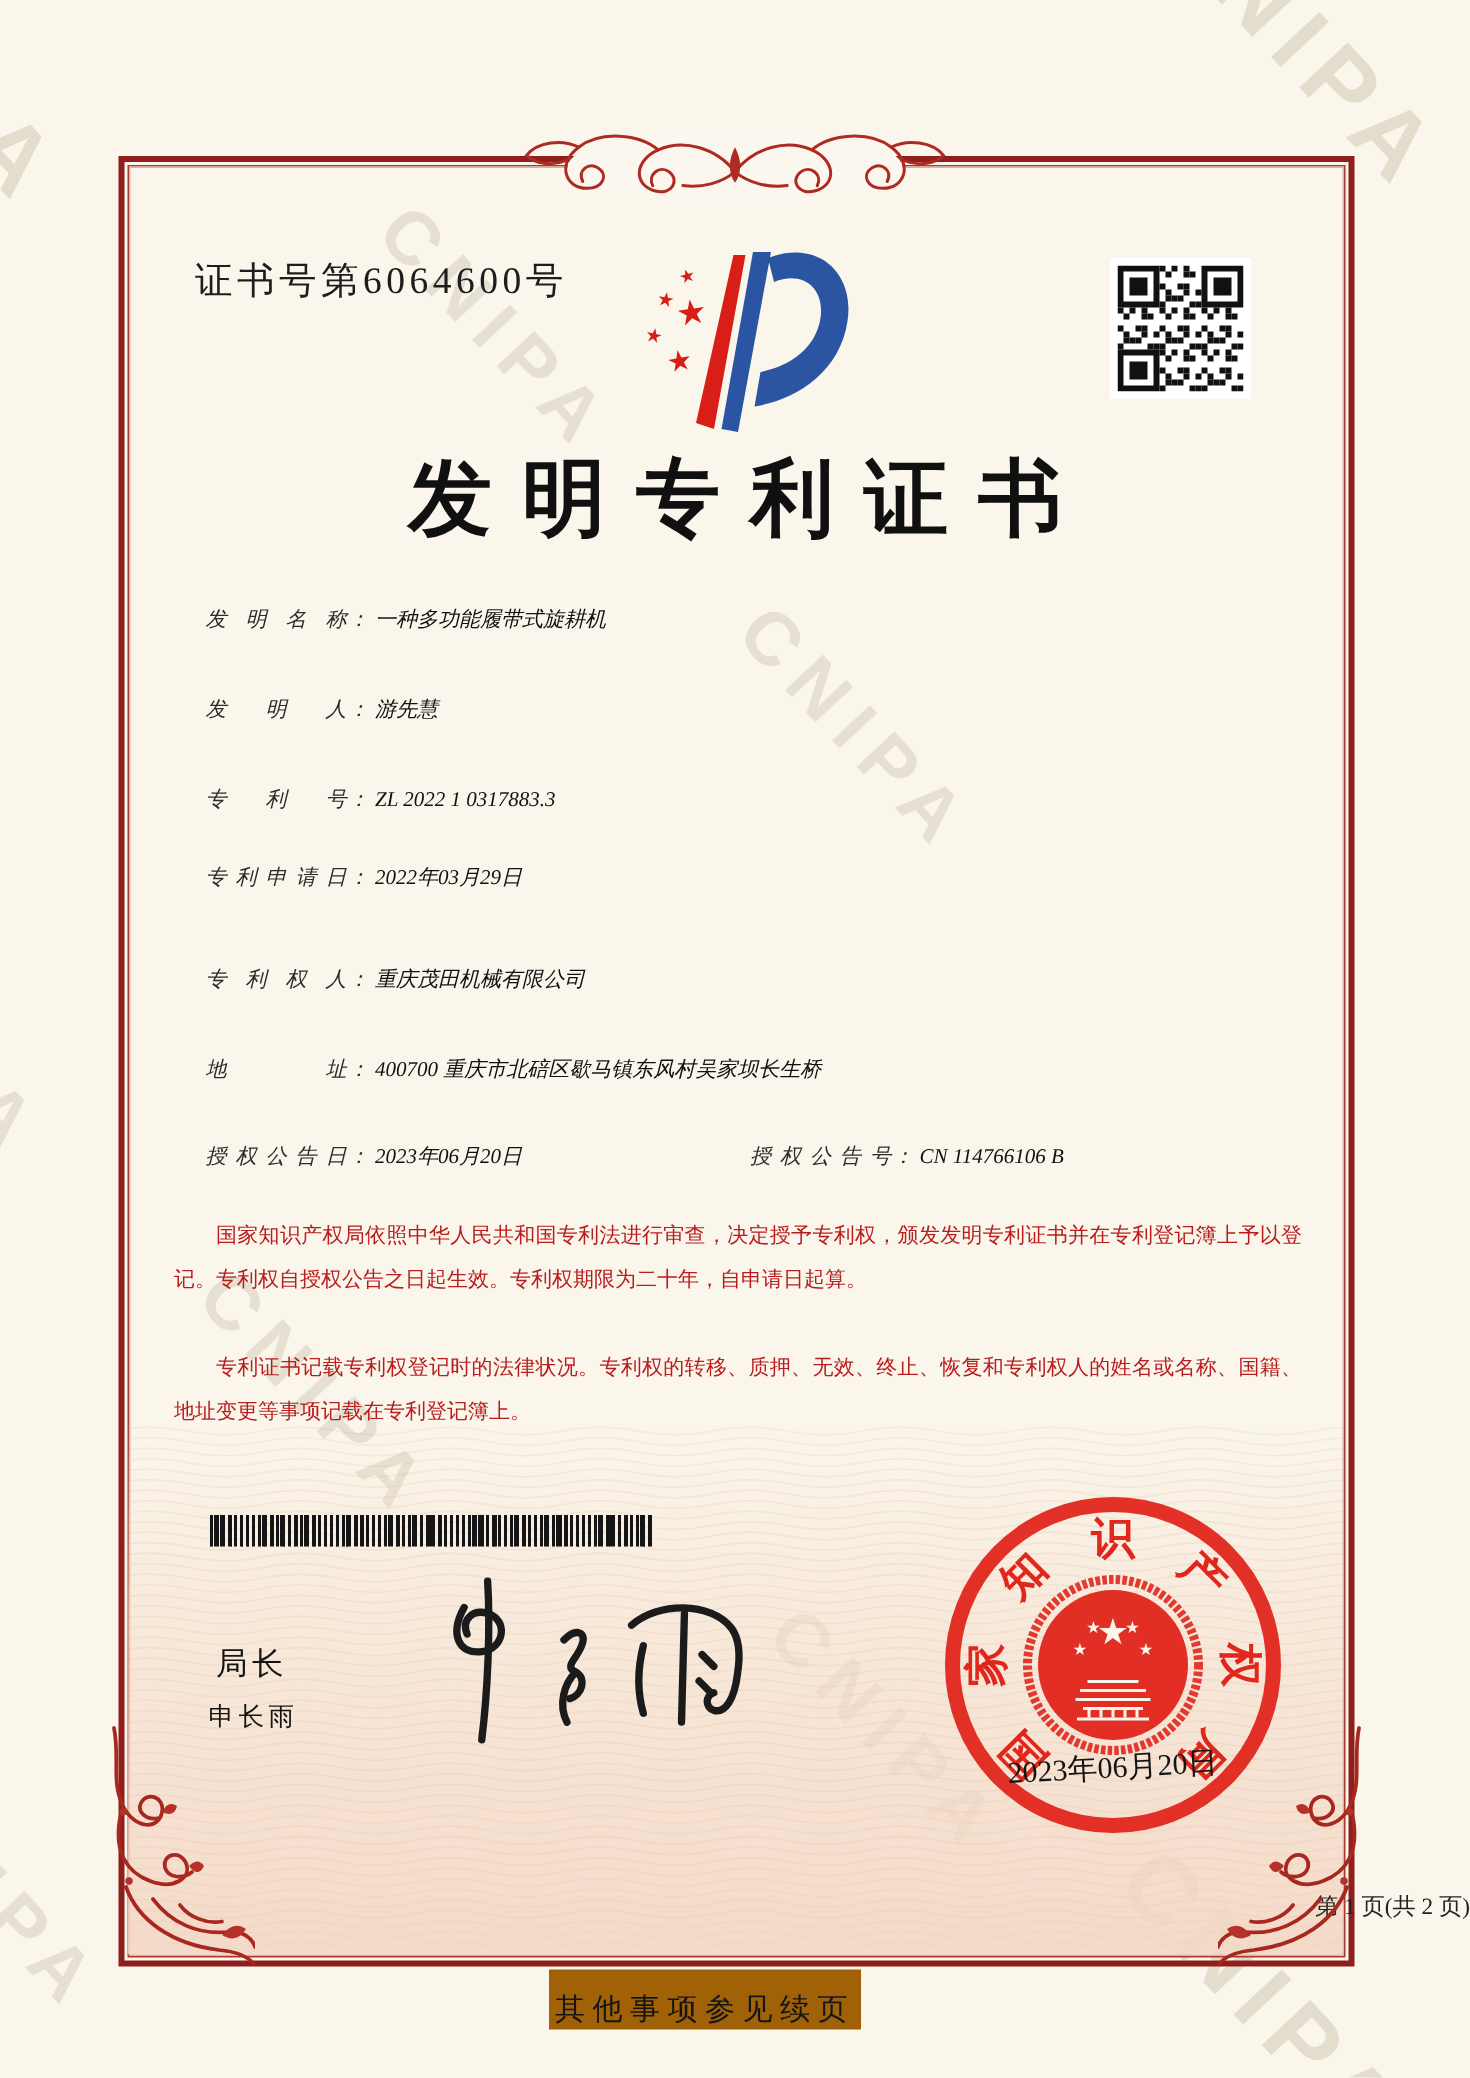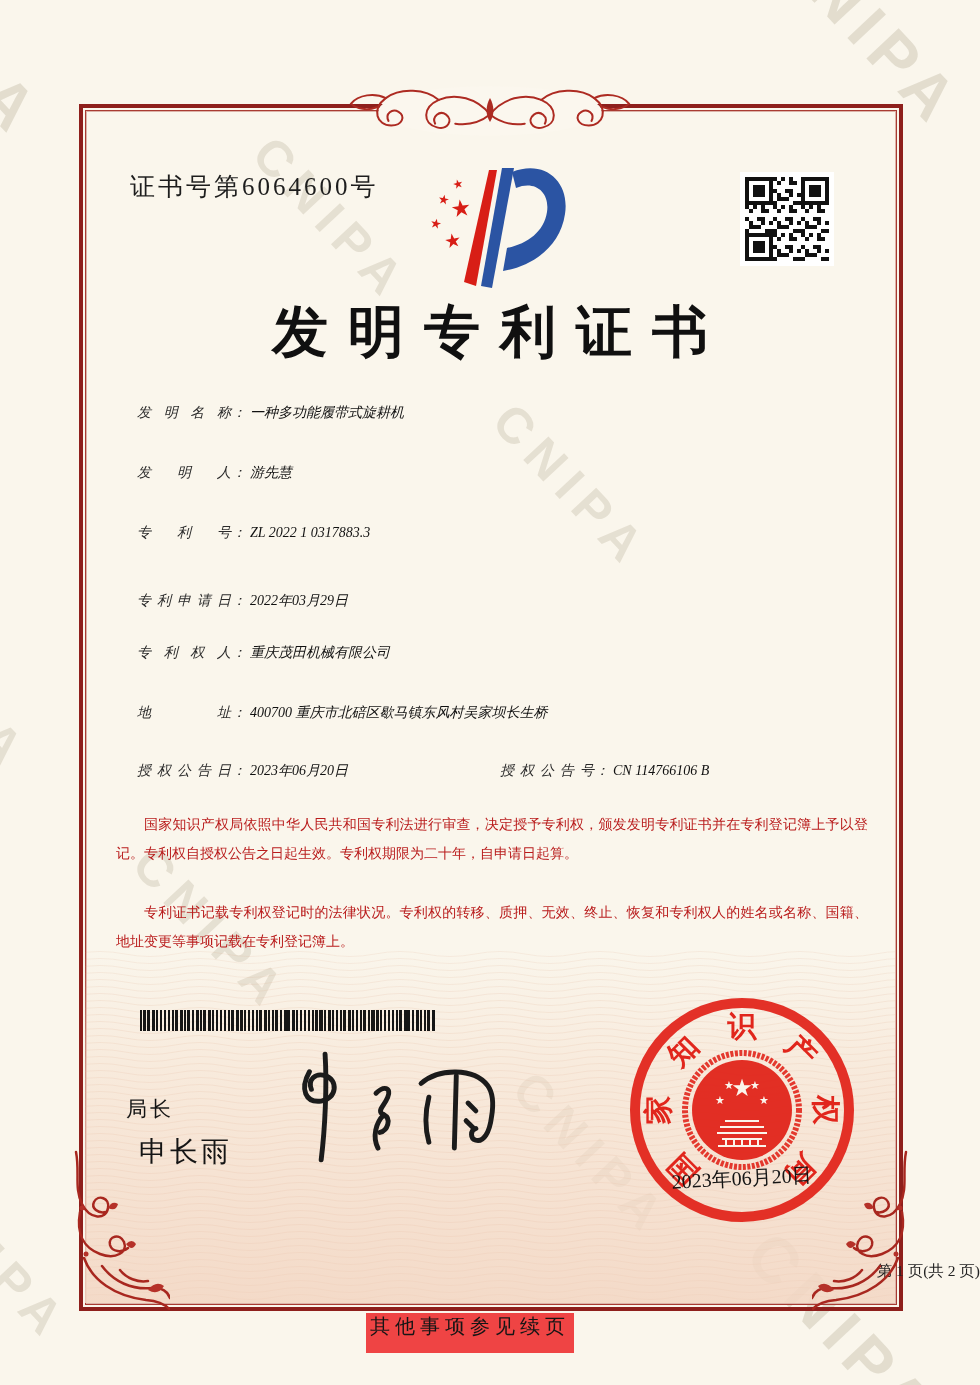--- a/index.html
+++ b/index.html
@@ -45,30 +45,30 @@
   .grant2{position:absolute;left:363px;top:0;}
   
   .para{position:absolute;left:116px;width:752px;z-index:2;
     font-size:14px;line-height:29px;color:#b91c1c;text-align:justify;text-indent:2em;}
   
   .barcode{position:absolute;left:140px;top:1010px;width:295px;height:21px;z-index:2;
     background:
       repeating-linear-gradient(90deg,#151515 0 2px,transparent 2px 4px),
       repeating-linear-gradient(90deg,#151515 0 1px,transparent 1px 7px),
       repeating-linear-gradient(90deg,transparent 0 3px,#151515 3px 4px,transparent 4px 11px);}
-  .director-title{position:absolute;left:126px;top:1095px;z-index:2;
+  .director-title{position:absolute;left:144px;top:1095px;z-index:2;
     font-family:"Liberation Sans","DejaVu Sans",sans-serif;font-size:21px;letter-spacing:3px;color:#141414;}
   .director-name{position:absolute;left:139px;top:1133px;z-index:2;
-    font-family:"Liberation Sans","DejaVu Sans",sans-serif;font-size:28px;letter-spacing:3px;color:#141414;}
+    font-family:"Liberation Sans","DejaVu Sans",sans-serif;font-size:17px;letter-spacing:3px;color:#141414;}
   .signature{position:absolute;left:282px;top:1046px;width:235px;height:118px;z-index:2;}
   .seal{position:absolute;left:622px;top:990px;width:240px;height:240px;z-index:4;}
   .page-info{position:absolute;left:0;top:1261px;width:100%;text-align:right;z-index:2;
     font-size:15.5px;color:#222;}
-  .cont-box{position:absolute;left:366px;top:1313px;width:208px;height:40px;background:#ef4444;z-index:2;
-    display:flex;align-items:flex-start;justify-content:center;}
+  .cont-box{position:absolute;left:366px;top:1313px;width:208px;height:40px;background:#a16207;z-index:2;
+    display:flex;align-items:flex-end;justify-content:center;}
   .cont-box span{font-size:20px;letter-spacing:5px;color:#151515;}
 </style>
 </head>
 <body>
 
 <div class="wm big" style="left:-175px;top:0px">CNIPA</div>
 <div class="wm big" style="left:745px;top:-10px">CNIPA</div>
 <div class="wm" style="left:230px;top:190px">CNIPA</div>
 <div class="wm" style="left:470px;top:457px">CNIPA</div>
 <div class="wm" style="left:-150px;top:660px">CNIPA</div>
@@ -329,21 +329,21 @@
 
 <div class="frow" style="top:404px">
   <span class="flabel">发明名称</span><span class="fcolon">：</span><span class="fvalue">一种多功能履带式旋耕机</span>
 </div>
 <div class="frow" style="top:464px">
   <span class="flabel">发明人</span><span class="fcolon">：</span><span class="fvalue">游先慧</span>
 </div>
 <div class="frow" style="top:524px">
   <span class="flabel">专利号</span><span class="fcolon">：</span><span class="fvalue">ZL 2022 1 0317883.3</span>
 </div>
-<div class="frow" style="top:592px">
+<div class="frow" style="top:576px">
   <span class="flabel">专利申请日</span><span class="fcolon">：</span><span class="fvalue">2022年03月29日</span>
 </div>
 <div class="frow" style="top:644px">
   <span class="flabel">专利权人</span><span class="fcolon">：</span><span class="fvalue">重庆茂田机械有限公司</span>
 </div>
 <div class="frow" style="top:704px">
   <span class="flabel">地址</span><span class="fcolon">：</span><span class="fvalue">400700 重庆市北碚区歇马镇东风村吴家坝长生桥</span>
 </div>
 <div class="frow" style="top:762px">
   <span class="flabel">授权公告日</span><span class="fcolon">：</span><span class="fvalue">2023年06月20日</span>

